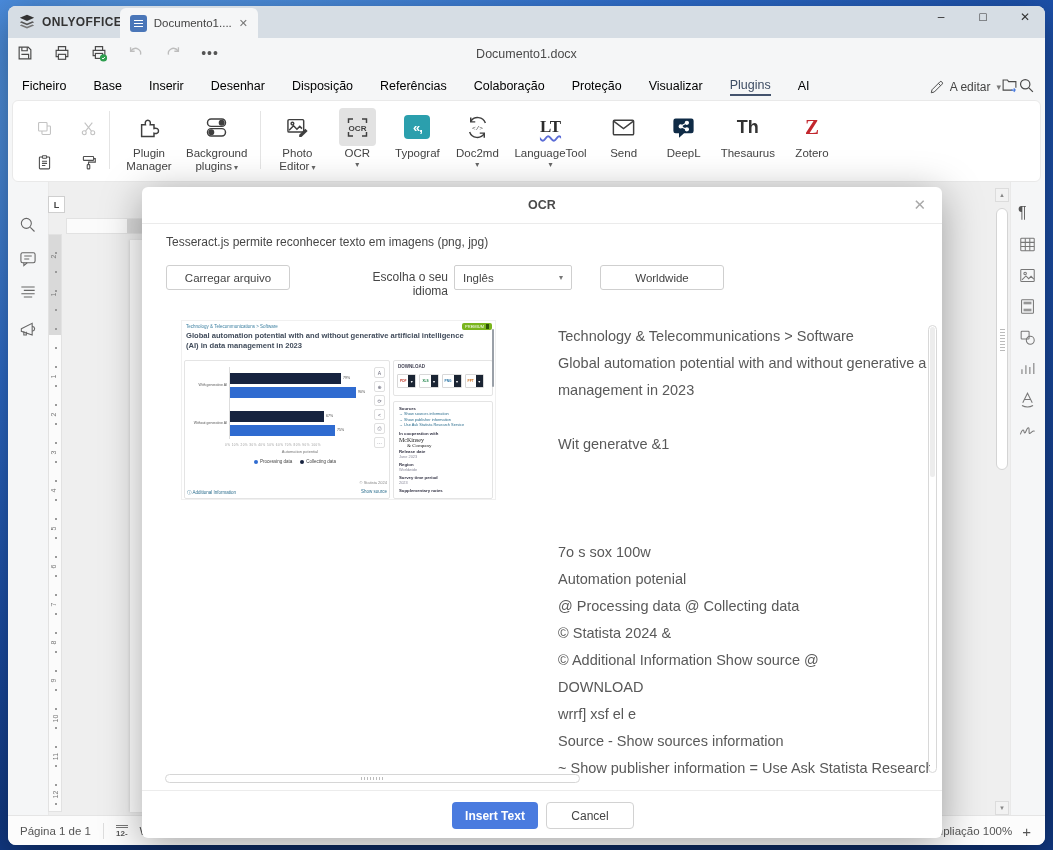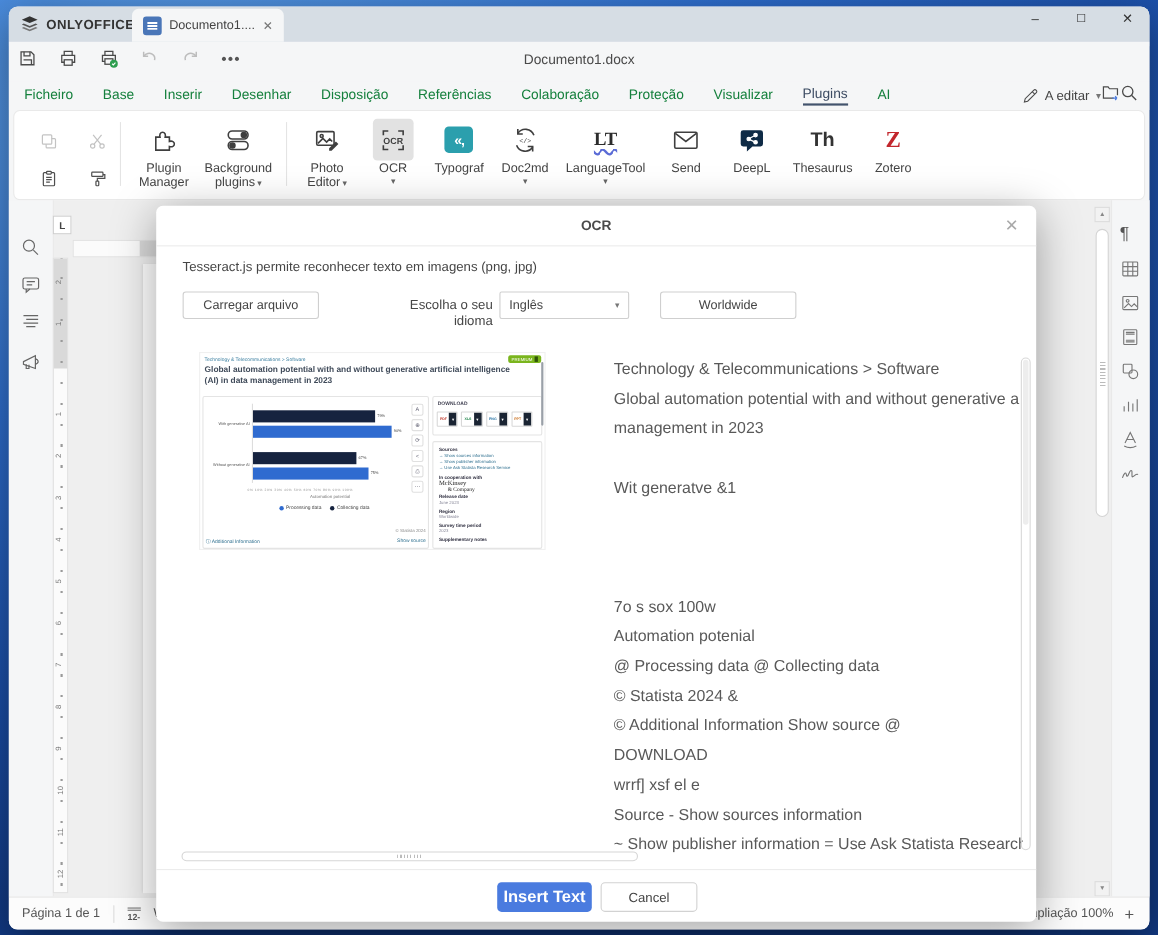--- a/index.html
+++ b/index.html
@@ -28,21 +28,21 @@
   #quickbar{position:absolute;left:8px;top:6px;display:flex;gap:19px;align-items:center;}
   .qicon{width:18px;height:18px;color:#4a4a4a;display:flex;align-items:center;justify-content:center;}
   .qicon.dim{color:#bdbdbd;}
   .qicon svg{width:18px;height:18px;}
   #doc-title{position:absolute;left:0;top:9px;width:1037px;text-align:center;font-size:12.5px;color:#4a4a4a;pointer-events:none;}
   #avatar{position:absolute;right:12px;top:6px;width:23px;height:23px;border-radius:50%;background:#3f3f3f;color:#fff;
     font-size:8.5px;font-weight:bold;display:flex;align-items:center;justify-content:center;margin-top:36px;}
   
   #menubar{position:absolute;left:0;top:68px;width:1037px;height:26px;background:#f5f6f7;}
   #menu-tabs{position:absolute;left:14px;top:0;display:flex;gap:27px;height:26px;align-items:center;}
-  .menu-item{font-size:12.5px;color:#15803d;white-space:nowrap;padding-bottom:2px;}
+  .menu-item{font-size:12.5px;color:#000000;white-space:nowrap;padding-bottom:2px;}
   .menu-item.active{color:#3d4c63;border-bottom:2.5px solid #43536d;font-weight:normal;}
   #menu-right{position:absolute;right:10px;top:0;height:26px;display:flex;align-items:center;color:#444;}
   #edit-mode{display:flex;align-items:center;gap:6px;font-size:12px;color:#444;}
   #edit-mode .chev{font-size:9px;color:#777;}
   .mr-icon svg{width:17px;height:17px;color:#4a4a4a;}
   
   #toolbar{position:absolute;left:4px;top:94px;width:1029px;height:82px;background:#fff;border:1px solid #e9e9e9;
     border-radius:6px;box-sizing:border-box;}
   #clipgrid{position:absolute;left:18px;top:14px;display:grid;grid-template-columns:26px 26px;grid-template-rows:26px 26px;gap:8px 18px;}
   .clipicon{display:flex;align-items:center;justify-content:center;color:#4f4f4f;}
@@ -149,21 +149,21 @@
   
   #textpane{position:absolute;left:416px;top:136px;width:372px;height:452px;overflow:hidden;}
   .ocr-line{font-size:14.5px;color:#595959;line-height:27px;white-space:pre;}
   #txt-vscroll{position:absolute;left:786px;top:138px;width:9px;height:448px;border:1px solid #d8d8d8;border-radius:5px;box-sizing:border-box;}
   #txt-vthumb{position:absolute;left:1px;top:1px;width:5px;height:150px;background:#ededed;border-radius:4px;}
   #hscroll{position:absolute;left:23px;top:587px;width:415px;height:9px;border:1px solid #d6d6d6;border-radius:5px;box-sizing:border-box;background:#fff;}
   #hscroll .grip{position:absolute;left:195px;top:2px;width:22px;height:3px;
     background:repeating-linear-gradient(to right,#bbb 0 1px,transparent 1px 3px);}
   #dlg-footline{position:absolute;left:0;top:603px;width:100%;height:1px;background:#ececec;}
   #btn-insert{position:absolute;left:310px;top:615px;width:86px;height:27px;background:#4a7bdf;border-radius:4px;
-    color:#fff;font-size:15px;font-weight:bold;display:flex;align-items:center;justify-content:center;}
+    color:#fff;font-size:12px;font-weight:bold;display:flex;align-items:center;justify-content:center;}
   #btn-cancel{position:absolute;left:404px;top:615px;width:88px;height:27px;background:#fff;border:1px solid #d2d2d2;border-radius:4px;
     box-sizing:border-box;color:#444;font-size:12px;display:flex;align-items:center;justify-content:center;}
 </style>
 </head>
 <body>
 
 <div id="desktop">
   <div id="window">
 
     <div id="tabbar">

